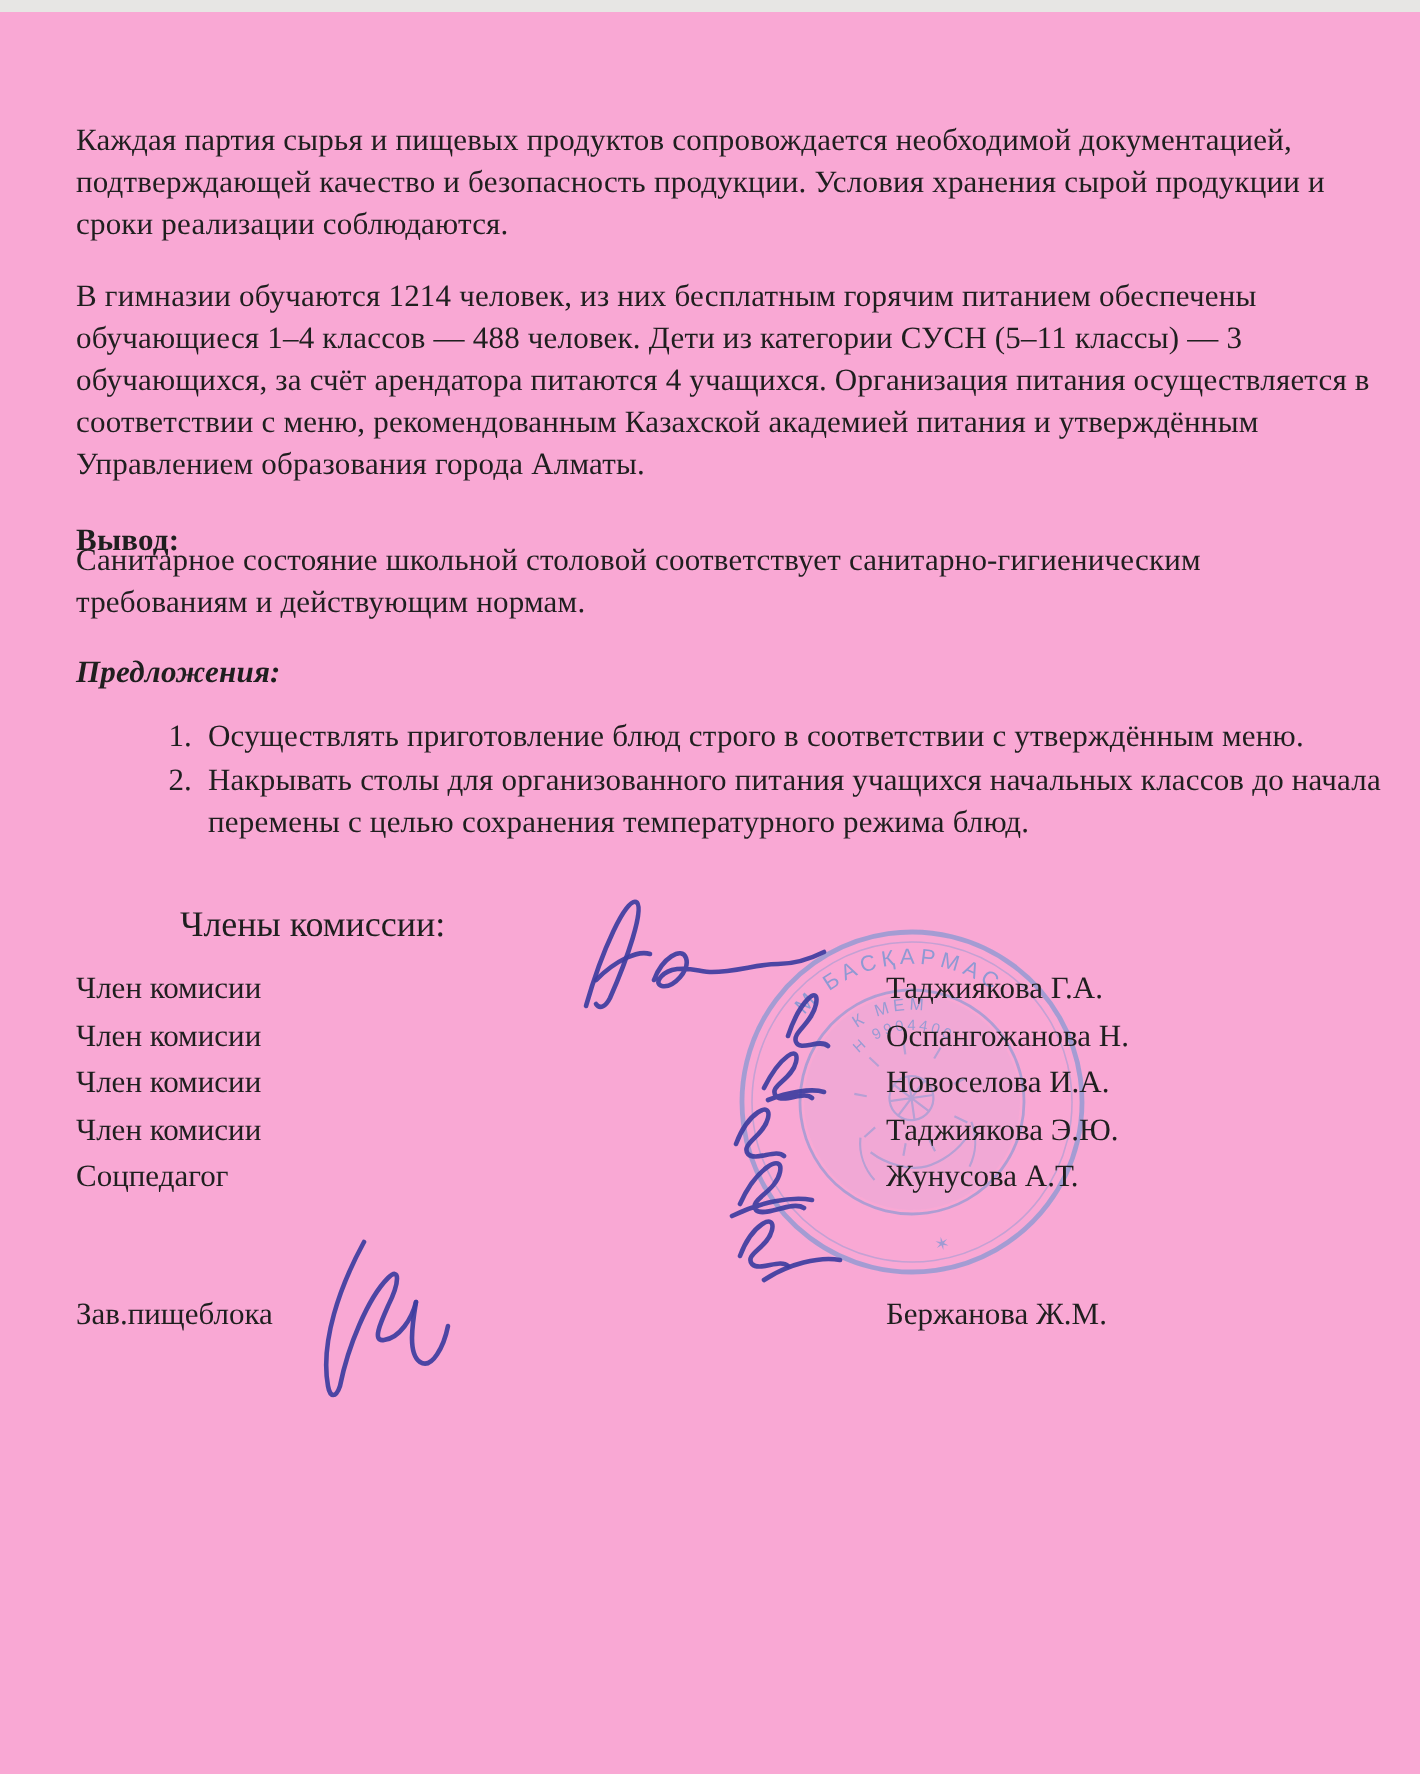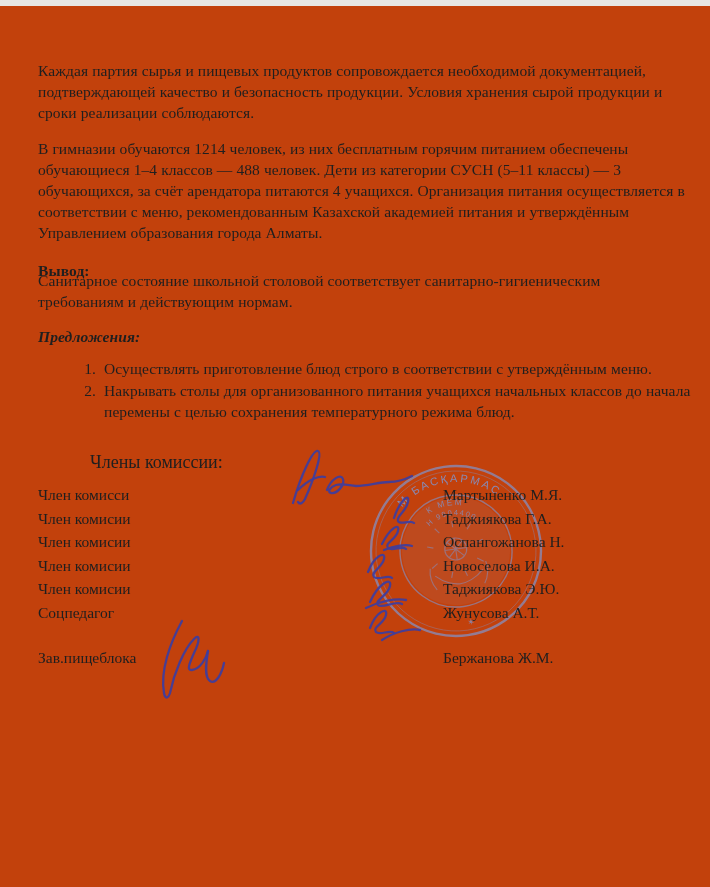--- a/index.html
+++ b/index.html
@@ -1,20 +1,20 @@
 <!DOCTYPE html>
 <html><head>
 <meta charset="utf-8">
 <style>
   html,body{margin:0;padding:0;background:#d9d8d6;}
   .page{
     position:relative;
     width:710px;height:887px;
     margin:0 auto;
-    background:#c2410c;
+    background:#f9a8d4;
     font-family:"Liberation Serif","DejaVu Serif",serif;
     color:#1f1f1f;
     overflow:hidden;
   }
   .scan-strip{position:absolute;top:0;left:0;right:0;height:6px;background:#e7e6e4;}
   .para{
     position:absolute;left:38px;width:648px;
     font-size:15.5px;line-height:21px;letter-spacing:.1px;
     text-align:left;z-index:2;
   }
@@ -93,24 +93,20 @@
       <circle cx="90" cy="88" r="11"></circle>
       <path d="M79,88 L101,88 M90,77 L90,99 M82,80 L98,96 M98,80 L82,96"></path>
       <path d="M90,66 L90,60 M104,70 L108,65 M112,84 L118,82 M110,100 L116,104 M96,110 L98,116 M76,70 L72,65 M68,84 L62,82 M70,100 L64,104 M84,110 L82,116"></path>
       <path d="M66,112 C74,120 84,123 90,123 C96,123 106,120 114,112"></path>
       <path d="M62,104 C60,112 62,120 66,126 M118,104 C120,112 118,120 114,126"></path>
     </g>
   </svg>
 
   <div class="sig-block">
     <div class="sig-row">
-      <span>Член комисси</span>
-      <span class="name">Мартыненко М.Я.</span>
-    </div>
-    <div class="sig-row">
       <span>Член комисии</span>
       <span class="name">Таджиякова Г.А.</span>
     </div>
     <div class="sig-row">
       <span>Член комисии</span>
       <span class="name">Оспангожанова Н.</span>
     </div>
     <div class="sig-row">
       <span>Член комисии</span>
       <span class="name">Новоселова И.А.</span>

